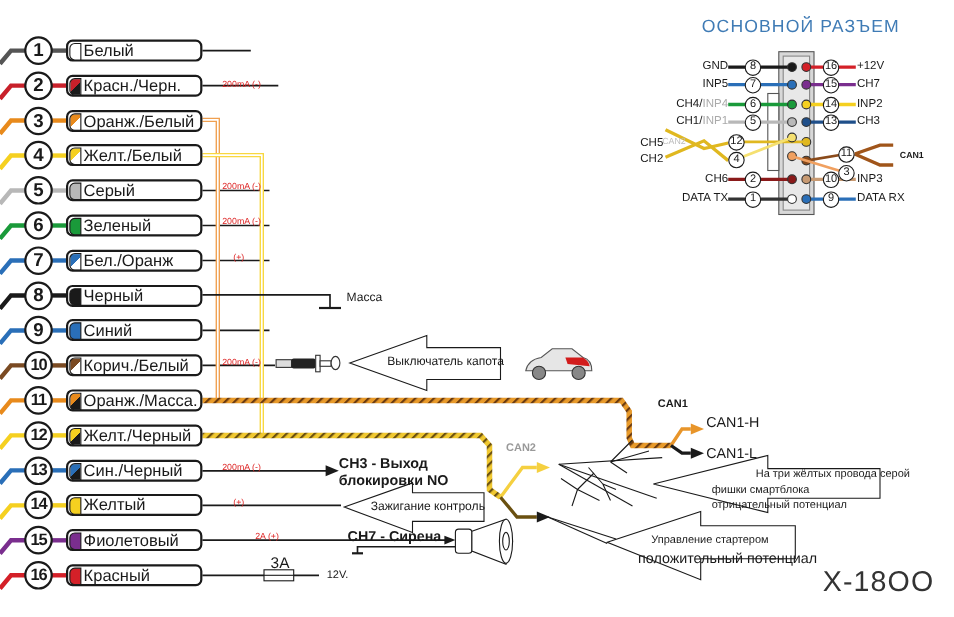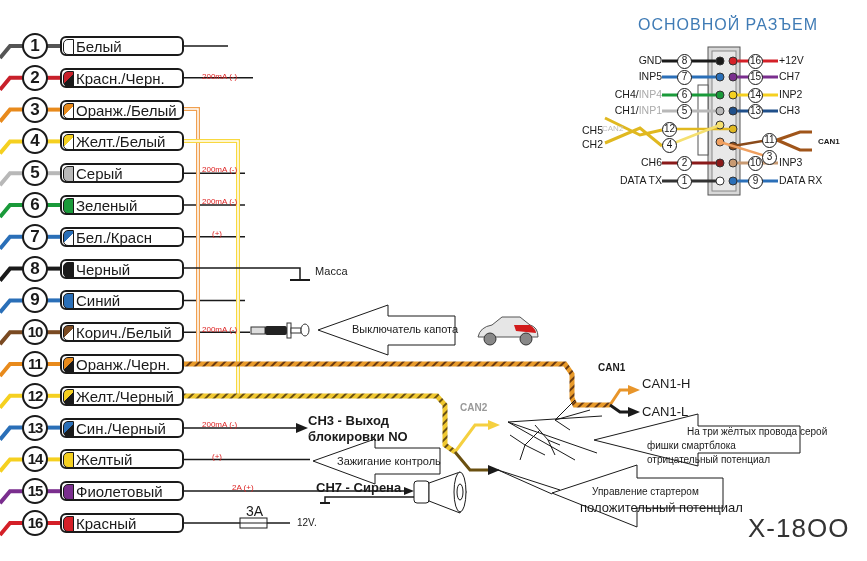--- a/index.html
+++ b/index.html
@@ -227,21 +227,21 @@
       <div class="rating" style="left: 202px; top: 165px;">200mA (-)</div>
       <div class="pin-circle" style="top: 192px;">6</div>
       <div class="wire-label" style="top: 195px;">
         <span class="swatch" style="background: rgb(26, 154, 58);"></span>
         <span class="txt">Зеленый</span>
       </div>
       <div class="rating" style="left: 202px; top: 197px;">200mA (-)</div>
       <div class="pin-circle" style="top: 223.8px;">7</div>
       <div class="wire-label" style="top: 226.8px;">
         <span class="swatch" style="background: linear-gradient(135deg, rgb(42, 111, 184) 50%, rgb(255, 255, 255) 50%);"></span>
-        <span class="txt">Бел./Красн</span>
+        <span class="txt">Бел./Оранж</span>
       </div>
       <div class="rating" style="left: 212px; top: 229px;">(+)</div>
       <div class="pin-circle" style="top: 255.6px;">8</div>
       <div class="wire-label" style="top: 258.6px;">
         <span class="swatch" style="background: rgb(26, 26, 26);"></span>
         <span class="txt">Черный</span>
       </div>
       <div class="pin-circle" style="top: 287.4px;">9</div>
       <div class="wire-label" style="top: 290.4px;">
         <span class="swatch" style="background: rgb(42, 111, 184);"></span>
@@ -249,21 +249,21 @@
       </div>
       <div class="pin-circle two" style="top: 319.2px;">10</div>
       <div class="wire-label" style="top: 322.2px;">
         <span class="swatch" style="background: linear-gradient(135deg, rgb(122, 74, 34) 50%, rgb(255, 255, 255) 50%);"></span>
         <span class="txt">Корич./Белый</span>
       </div>
       <div class="rating" style="left: 202px; top: 325px;">200mA (-)</div>
       <div class="pin-circle two" style="top: 351px;">11</div>
       <div class="wire-label" style="top: 354px;">
         <span class="swatch" style="background: linear-gradient(135deg, rgb(232, 138, 28) 50%, rgb(26, 26, 26) 50%);"></span>
-        <span class="txt">Оранж./Черн.</span>
+        <span class="txt">Оранж./Масса.</span>
       </div>
       <div class="pin-circle two" style="top: 382.8px;">12</div>
       <div class="wire-label" style="top: 385.8px;">
         <span class="swatch" style="background: linear-gradient(135deg, rgb(245, 208, 32) 50%, rgb(26, 26, 26) 50%);"></span>
         <span class="txt">Желт./Черный</span>
       </div>
       <div class="pin-circle two" style="top: 414.6px;">13</div>
       <div class="wire-label" style="top: 417.6px;">
         <span class="swatch" style="background: linear-gradient(135deg, rgb(42, 111, 184) 50%, rgb(26, 26, 26) 50%);"></span>
         <span class="txt">Син./Черный</span>

